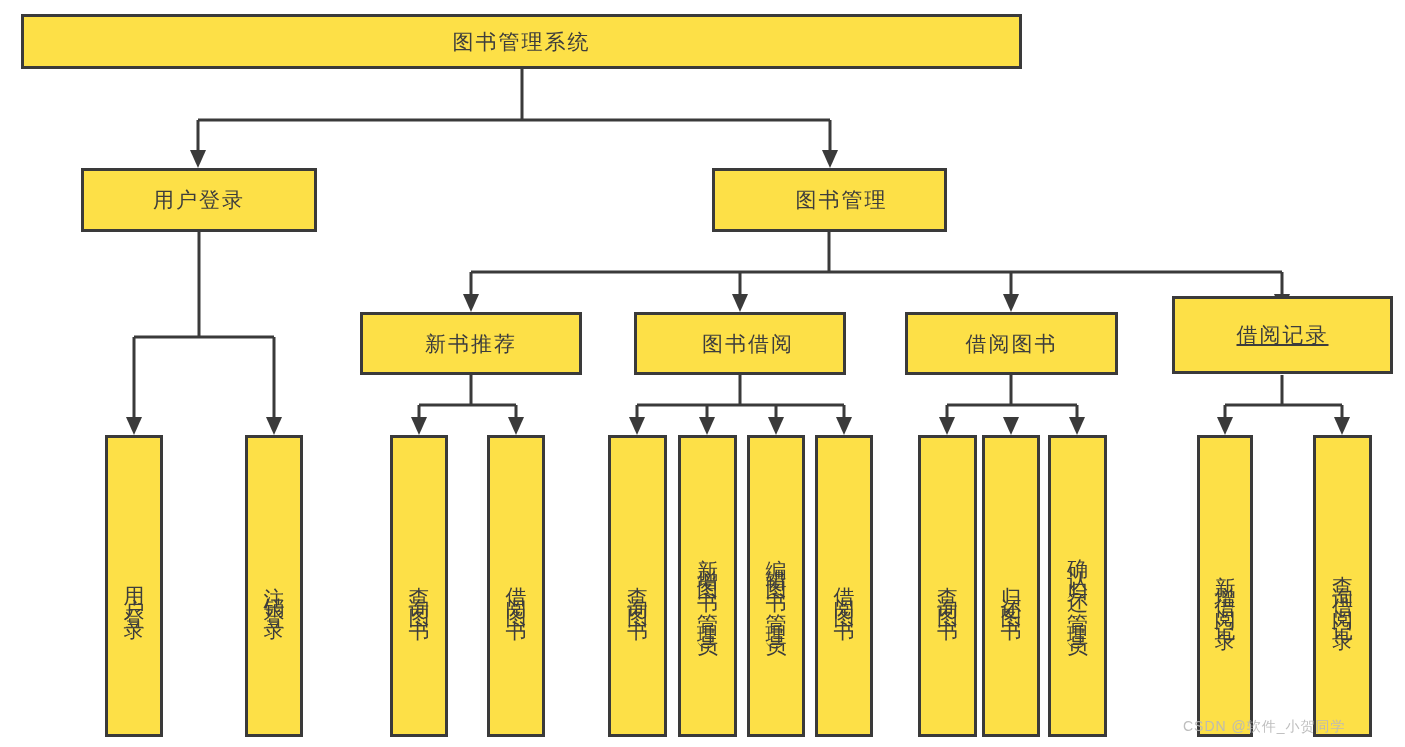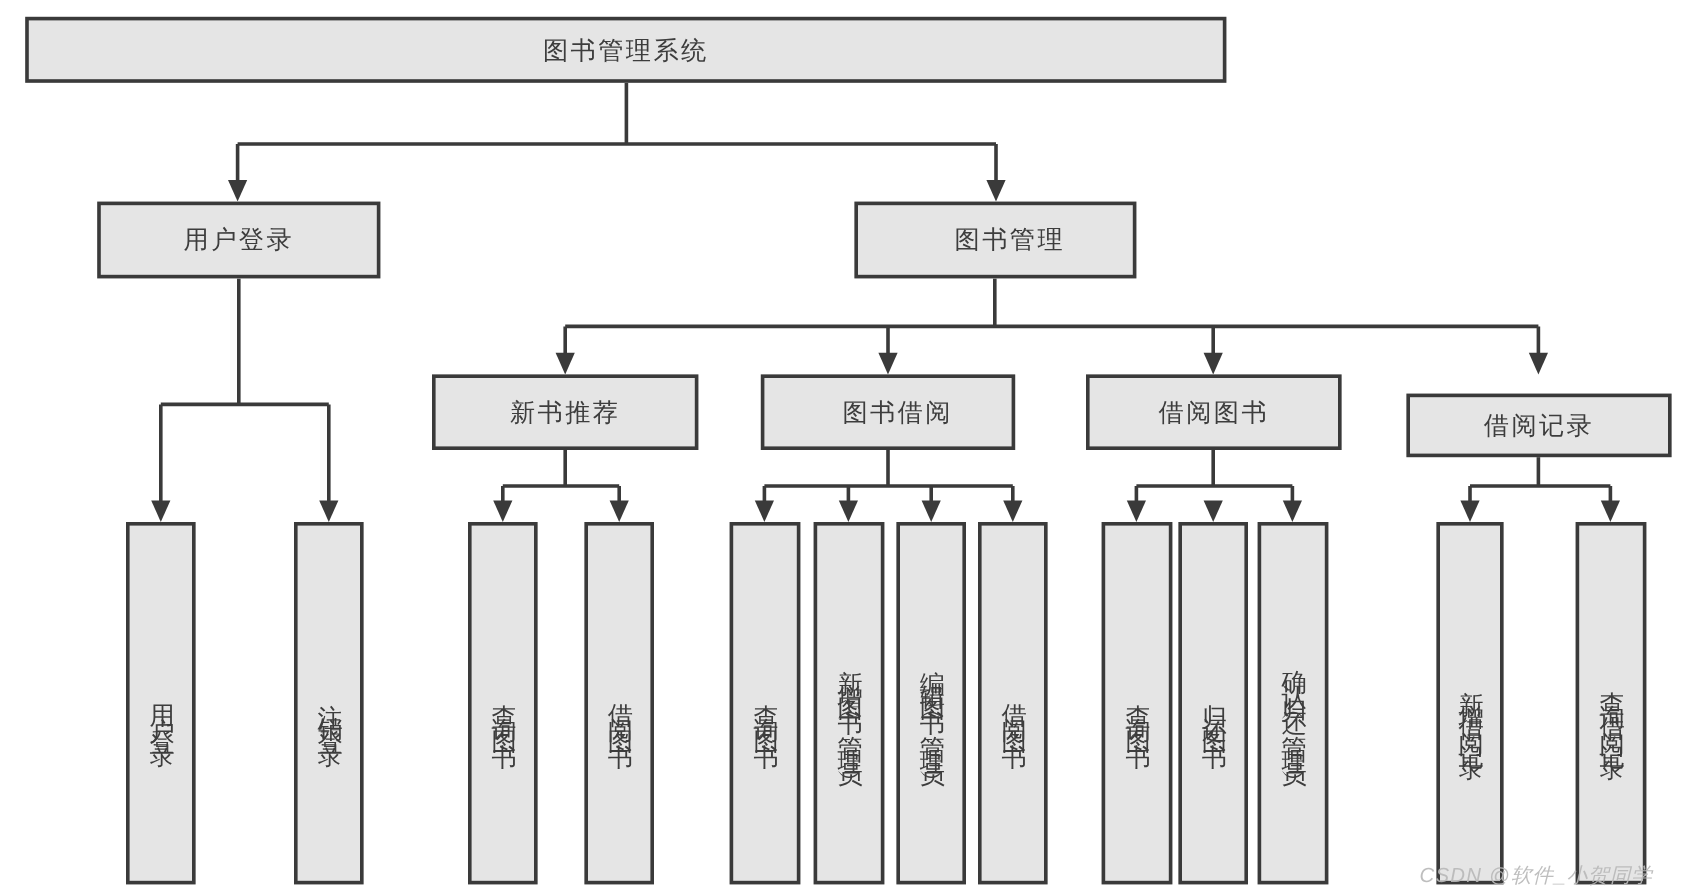--- a/index.html
+++ b/index.html
@@ -16,21 +16,21 @@
 
   .connectors {
     position: absolute;
     left: 0; top: 0;
     width: 1405px;
     height: 747px;
   }
 
   .node {
     position: absolute;
-    background: #e5e5e5;
+    background: #fde047;
     border: 3px solid #3a3a3a;
     display: flex;
     align-items: center;
     justify-content: center;
     color: #3d3d3d;
   }
 
   .hbox .lbl {
     font-size: 21px;
     letter-spacing: 2px;
@@ -42,26 +42,25 @@
     font-size: 21px;
     letter-spacing: 11px;
     margin-bottom: -11px; 
     white-space: nowrap;
   }
 
   .watermark {
     position: absolute;
     left: 1183px;
     top: 718px;
-    font-size: 17px;
+    font-size: 14px;
     color: rgba(185,185,185,0.92);
     white-space: nowrap;
     z-index: 5;
     letter-spacing: 1px;
-    font-style: italic;
   }
 </style>
 </head>
 <body>
 
 <div class="canvas">
 
   <svg class="connectors" viewBox="0 0 1405 747" aria-hidden="true">
     <g stroke="#3a3a3a" stroke-width="3" fill="none">
 
@@ -115,21 +114,21 @@
 
   <div class="node hbox" style="left:360px; top:312px; width:222px; height:63px;">
     <span class="lbl">新书推荐</span>
   </div>
   <div class="node hbox" style="left:634px; top:312px; width:212px; height:63px;padding-left:16px;">
     <span class="lbl">图书借阅</span>
   </div>
   <div class="node hbox" style="left:905px; top:312px; width:213px; height:63px;">
     <span class="lbl">借阅图书</span>
   </div>
-  <div class="node hbox" style="left:1172px; top:328px; width:221px; height:53px;">
+  <div class="node hbox" style="left:1172px; top:296px; width:221px; height:78px;text-decoration:underline;">
     <span class="lbl">借阅记录</span>
   </div>
 
   <div class="node vbox" style="left:105px; top:435px; width:58px; height:302px;">
     <span class="lbl">用户登录</span>
   </div>
   <div class="node vbox" style="left:245px; top:435px; width:58px; height:302px;">
     <span class="lbl">注销登录</span>
   </div>
 

